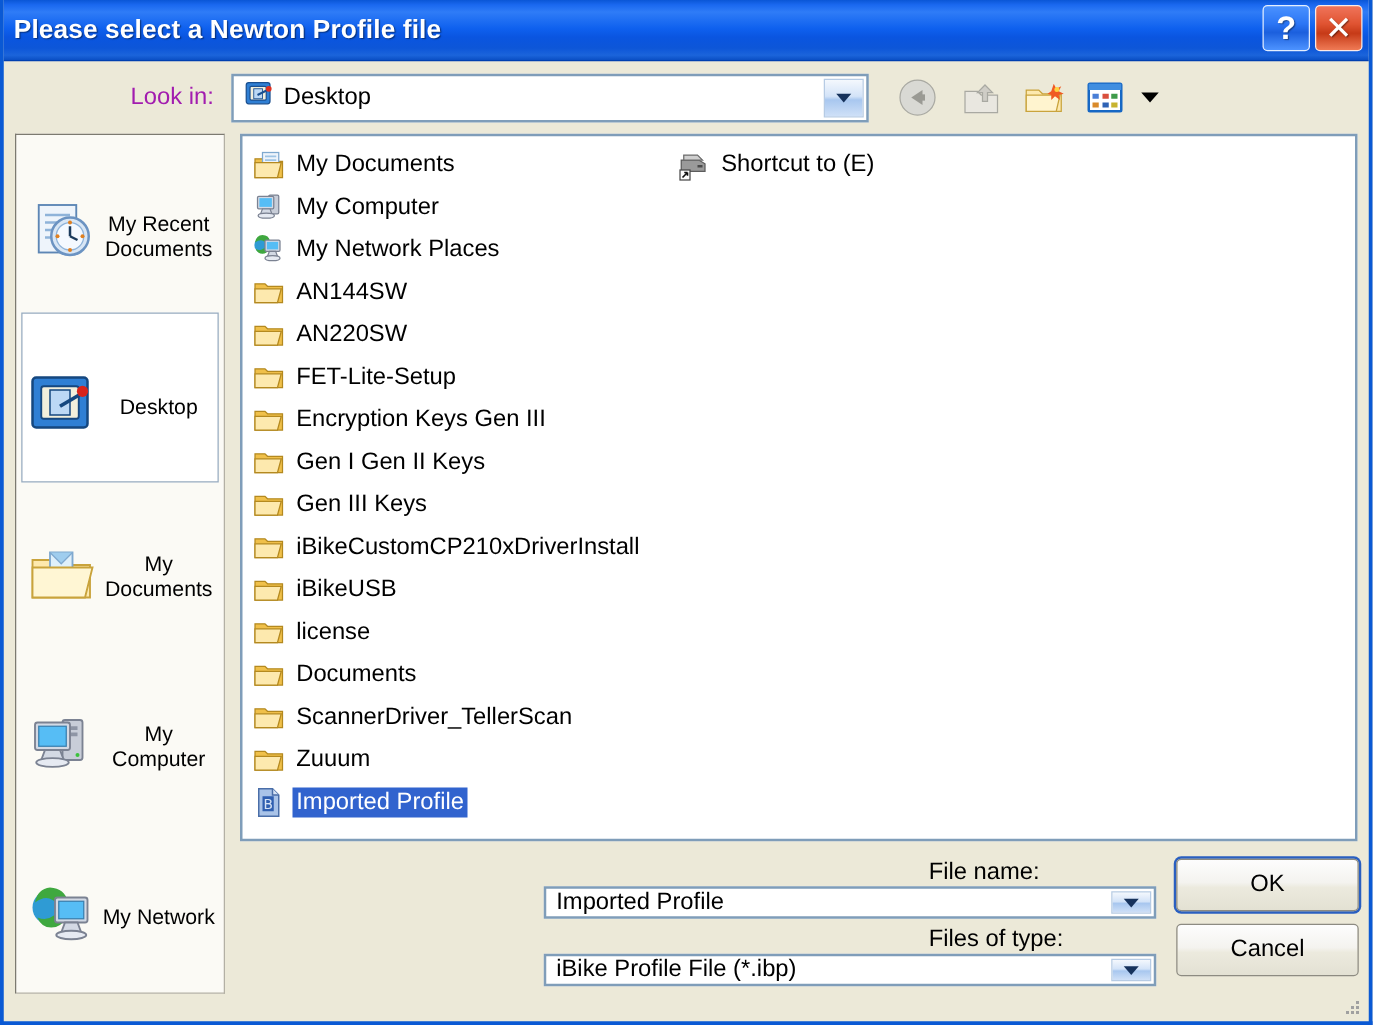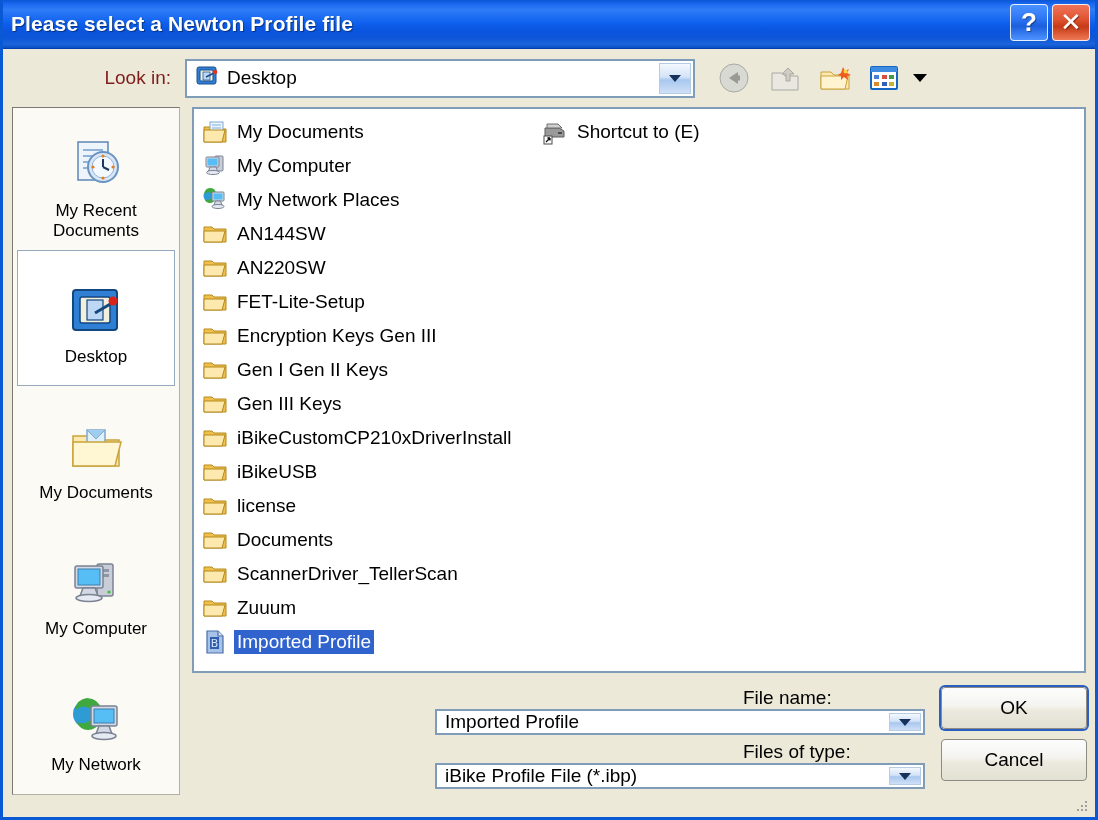--- a/index.html
+++ b/index.html
@@ -56,21 +56,21 @@
     background:linear-gradient(to bottom,#f0745a 0%,#e05432 40%,#c63a17 62%,#ef7a55 100%);
   }
 
   
   .lookin-row{
     height:58px;display:flex;align-items:center;
     padding-left:0;
   }
   .lookin-label{
     width:182px;text-align:right;padding-right:14px;
-    font-size:19px;color:#7f1d1d;box-sizing:border-box;
+    font-size:19px;color:#a21caf;box-sizing:border-box;
   }
   .combo{
     position:relative;height:39px;background:#ffffff;
     border:2px solid #7f9db9;
     display:flex;align-items:center;box-sizing:border-box;
   }
   .combo .cval{
     font-size:19px;color:#000;padding-left:8px;white-space:nowrap;
     display:flex;align-items:center;gap:8px;
   }
@@ -101,21 +101,21 @@
   .places{
     width:168px;margin-left:9px;
     background:#fbfaf5;
     border:1px solid #b3b0a4;
     border-top-color:#7c7a70;border-left-color:#7c7a70;
     height:688px;box-sizing:border-box;
     padding-top:6px;
   }
   .place{
     height:136px;margin:0 4px 0 4px;
-    display:flex;flex-direction:column;align-items:center;justify-content:center;
+    display:flex;flex-direction:row;align-items:center;justify-content:space-between;
     padding-top:10px;box-sizing:border-box;cursor:default;
     border:1px solid transparent;
   }
   .place.selected{
     background:#ffffff;border:1px solid #96aabe;
     box-shadow:inset 0 0 0 1px #ffffff;
   }
   .place-label{
     font-size:17px;color:#000;text-align:center;line-height:20px;margin-top:5px;
     width:160px;

